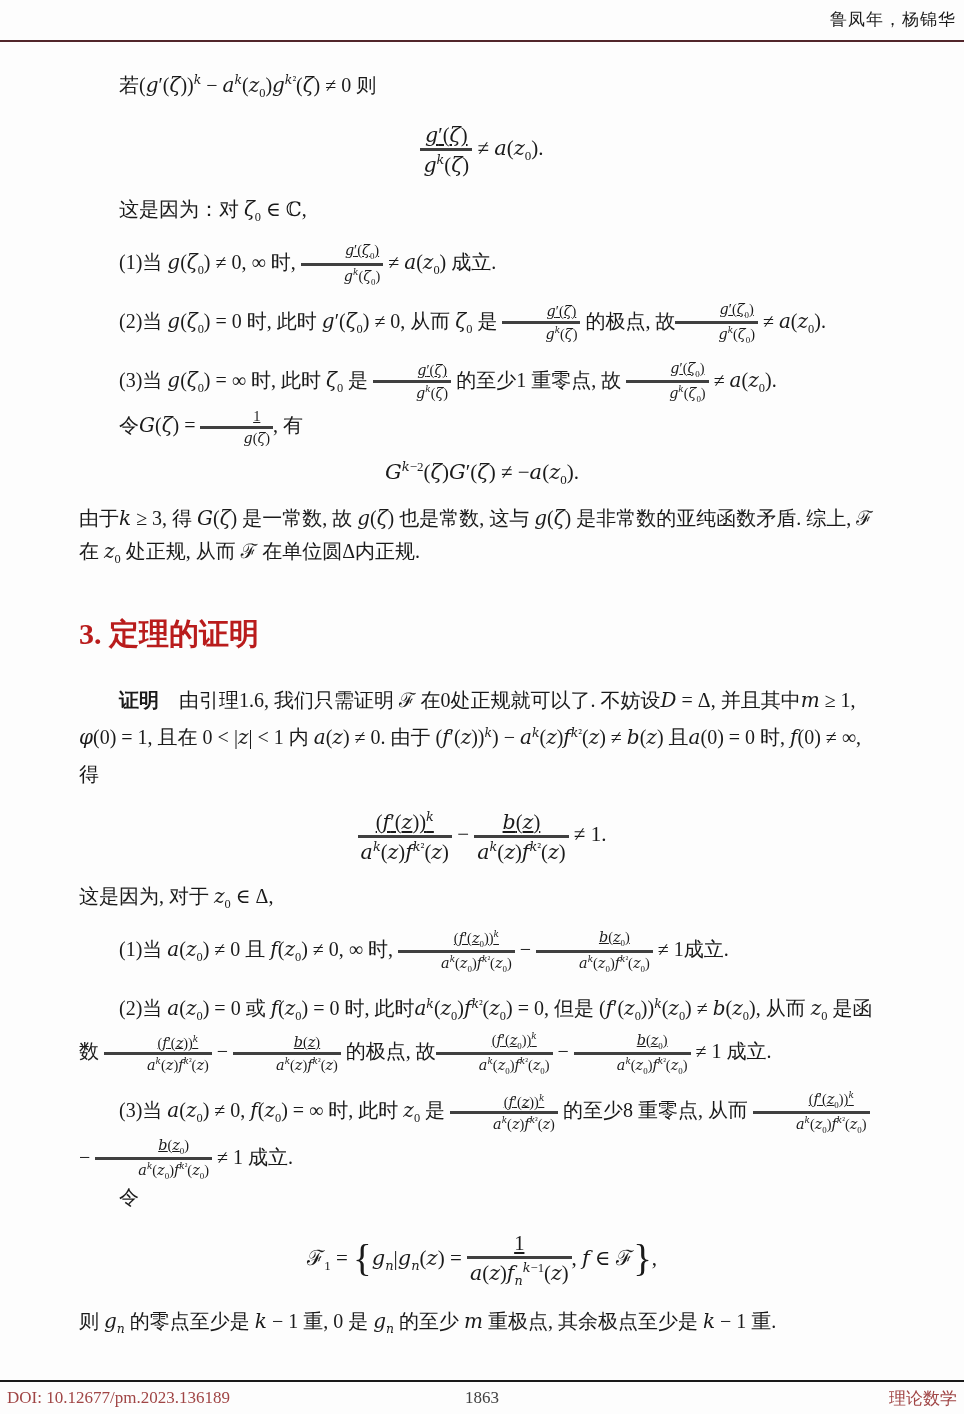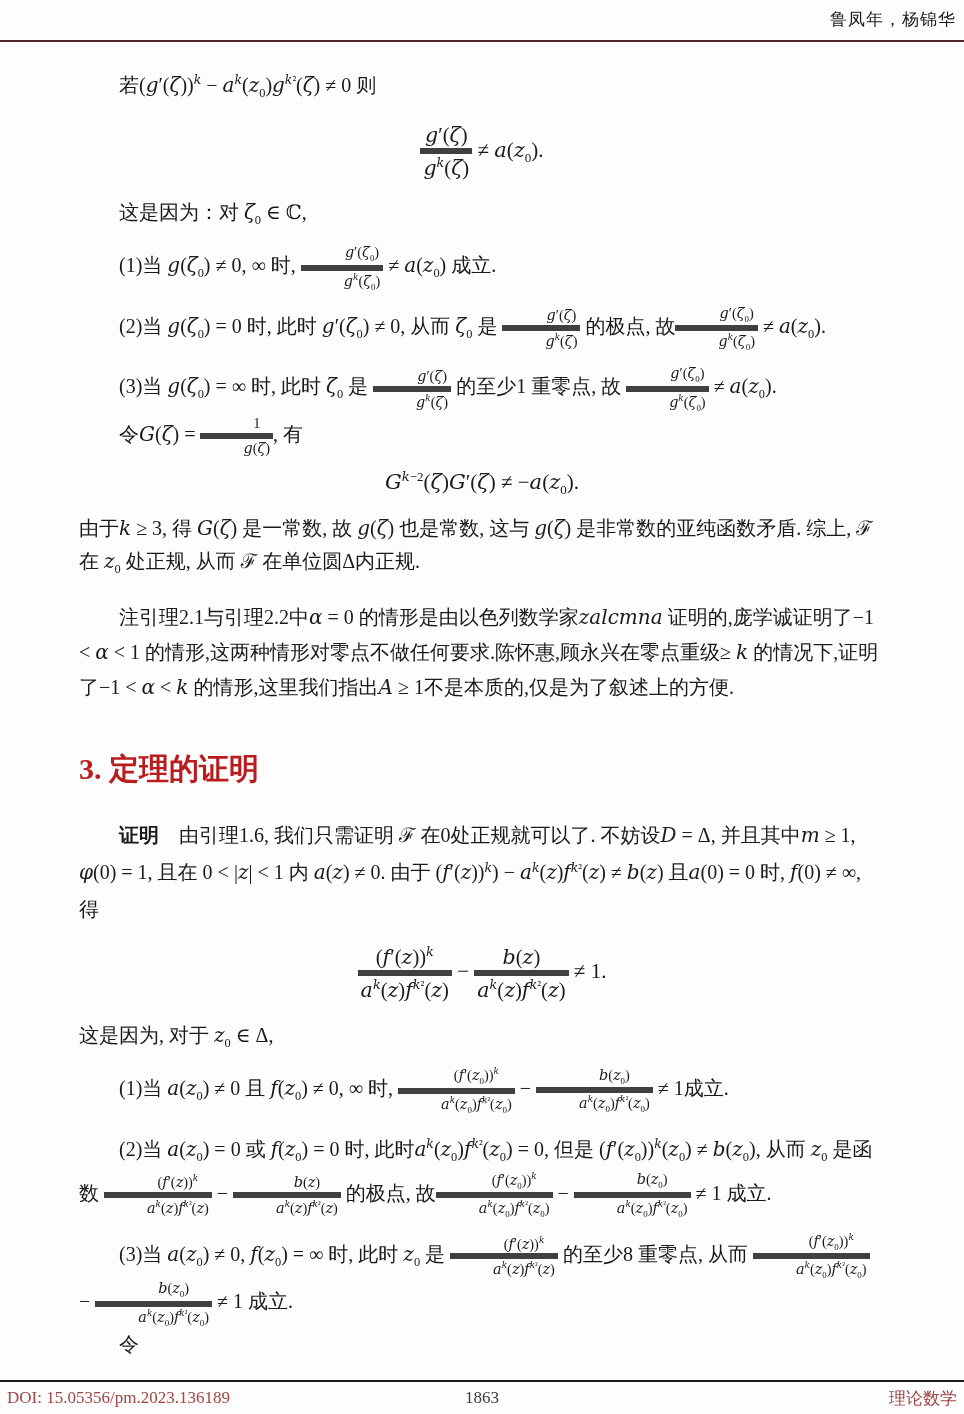--- a/index.html
+++ b/index.html
@@ -24,21 +24,21 @@
   p { margin:0; font-size:20px; line-height:1.68; }
   .blk { margin-top:13px; }
   .indent { text-indent:2em; }
   .mathp { line-height:2.15; }
   .equation { text-align:center; font-size:21px; margin:12px 0; line-height:1.25; }
   .eq-tall { margin:16px 0; }
   
   .frac { display:inline-block; vertical-align:middle; text-align:center; line-height:1.18; }
   p .frac { font-size:0.72em; }
   .equation .frac { font-size:0.98em; }
-  .frac .num { display:block; border-bottom:6px solid #404040; padding:0 3px 1px; }
+  .frac .num { display:block; border-bottom:3px solid #404040; padding:0 3px 1px;text-decoration:underline; }
   .frac .den { display:block; padding:1px 3px 0; }
   sup { font-size:0.62em; }
   sub { font-size:0.62em; }
   i { font-family:"DejaVu Serif",serif; font-style:italic; }
   b { font-weight:bold; }
   .brace { font-size:1.85em; font-weight:400; vertical-align:middle; position:relative; top:-0.05em; }
   .section-heading {
     font-size:30px; font-weight:bold; color:#b91c1c;
     margin:46px 0 30px; line-height:1.2;
   }
@@ -64,21 +64,20 @@
     <p class="indent mathp blk">(1)当 <i>g</i>(<i>ζ</i><sub>0</sub>) ≠ 0, ∞ 时, <span class="frac"><span class="num"><i>g</i>′(<i>ζ</i><sub>0</sub>)</span><span class="den"><i>g</i><sup><i>k</i></sup>(<i>ζ</i><sub>0</sub>)</span></span> ≠ <i>a</i>(<i>z</i><sub>0</sub>) 成立.</p>
     <p class="indent mathp blk">(2)当 <i>g</i>(<i>ζ</i><sub>0</sub>) = 0 时, 此时 <i>g</i>′(<i>ζ</i><sub>0</sub>) ≠ 0, 从而 <i>ζ</i><sub>0</sub> 是 <span class="frac"><span class="num"><i>g</i>′(<i>ζ</i>)</span><span class="den"><i>g</i><sup><i>k</i></sup>(<i>ζ</i>)</span></span> 的极点, 故<span class="frac"><span class="num"><i>g</i>′(<i>ζ</i><sub>0</sub>)</span><span class="den"><i>g</i><sup><i>k</i></sup>(<i>ζ</i><sub>0</sub>)</span></span> ≠ <i>a</i>(<i>z</i><sub>0</sub>).</p>
     <p class="indent mathp blk">(3)当 <i>g</i>(<i>ζ</i><sub>0</sub>) = ∞ 时, 此时 <i>ζ</i><sub>0</sub> 是 <span class="frac"><span class="num"><i>g</i>′(<i>ζ</i>)</span><span class="den"><i>g</i><sup><i>k</i></sup>(<i>ζ</i>)</span></span> 的至少1 重零点, 故 <span class="frac"><span class="num"><i>g</i>′(<i>ζ</i><sub>0</sub>)</span><span class="den"><i>g</i><sup><i>k</i></sup>(<i>ζ</i><sub>0</sub>)</span></span> ≠ <i>a</i>(<i>z</i><sub>0</sub>).</p>
 
     <p class="indent mathp">令<i>G</i>(<i>ζ</i>) = <span class="frac"><span class="num">1</span><span class="den"><i>g</i>(<i>ζ</i>)</span></span>, 有</p>
 
     <div class="equation"><i>G</i><sup><i>k</i>−2</sup>(<i>ζ</i>)<i>G</i>′(<i>ζ</i>) ≠ −<i>a</i>(<i>z</i><sub>0</sub>).</div>
 
     <p class="blk">由于<i>k</i> ≥ 3, 得 <i>G</i>(<i>ζ</i>) 是一常数, 故 <i>g</i>(<i>ζ</i>) 也是常数, 这与 <i>g</i>(<i>ζ</i>) 是非常数的亚纯函数矛盾. 综上, ℱ 在 <i>z</i><sub>0</sub> 处正规, 从而 ℱ 在单位圆Δ内正规.</p>
 
-    <p class="indent blk" style="margin-top:20px; line-height:1.75;">注引理2.1与引理2.2中<i>α</i> = 0 的情形是由以色列数学家<i>zalcmna</i> 证明的,庞学诚证明了−1 &lt; <i>α</i> &lt; 1 的情形,这两种情形对零点不做任何要求.陈怀惠,顾永兴在零点重级≥ <i>k</i> 的情况下,证明了−1 &lt; <i>α</i> &lt; <i>k</i> 的情形,这里我们指出<i>A</i> ≥ 1不是本质的,仅是为了叙述上的方便.</p>
 
     <h2 class="section-heading">3. 定理的证明</h2>
 
     <p class="indent" style="line-height:1.85;"><b>证明</b>　由引理1.6, 我们只需证明 ℱ 在0处正规就可以了.  不妨设<i>D</i> = Δ, 并且其中<i>m</i> ≥ 1, <i>φ</i>(0) = 1, 且在 0 &lt; |<i>z</i>| &lt; 1 内 <i>a</i>(<i>z</i>) ≠ 0. 由于 (<i>f</i>′(<i>z</i>))<sup><i>k</i></sup>) − <i>a</i><sup><i>k</i></sup>(<i>z</i>)<i>f</i><sup><i>k</i>²</sup>(<i>z</i>) ≠ <i>b</i>(<i>z</i>) 且<i>a</i>(0) = 0 时, <i>f</i>(0) ≠ ∞, 得</p>
 
     <div class="equation eq-tall"><span class="frac"><span class="num">(<i>f</i>′(<i>z</i>))<sup><i>k</i></sup></span><span class="den"><i>a</i><sup><i>k</i></sup>(<i>z</i>)<i>f</i><sup><i>k</i>²</sup>(<i>z</i>)</span></span> − <span class="frac"><span class="num"><i>b</i>(<i>z</i>)</span><span class="den"><i>a</i><sup><i>k</i></sup>(<i>z</i>)<i>f</i><sup><i>k</i>²</sup>(<i>z</i>)</span></span> ≠ 1.</div>
 
     <p class="blk">这是因为, 对于 <i>z</i><sub>0</sub> ∈ Δ,</p>
 
     <p class="indent mathp blk">(1)当 <i>a</i>(<i>z</i><sub>0</sub>) ≠ 0 且 <i>f</i>(<i>z</i><sub>0</sub>) ≠ 0, ∞ 时, <span class="frac"><span class="num">(<i>f</i>′(<i>z</i><sub>0</sub>))<sup><i>k</i></sup></span><span class="den"><i>a</i><sup><i>k</i></sup>(<i>z</i><sub>0</sub>)<i>f</i><sup><i>k</i>²</sup>(<i>z</i><sub>0</sub>)</span></span> − <span class="frac"><span class="num"><i>b</i>(<i>z</i><sub>0</sub>)</span><span class="den"><i>a</i><sup><i>k</i></sup>(<i>z</i><sub>0</sub>)<i>f</i><sup><i>k</i>²</sup>(<i>z</i><sub>0</sub>)</span></span> ≠ 1成立.</p>
@@ -87,18 +86,18 @@
 
     <p class="indent">令</p>
 
     <div class="equation eq-tall">ℱ<sub>1</sub> = <span class="brace">{</span><i>g</i><sub><i>n</i></sub>|<i>g</i><sub><i>n</i></sub>(<i>z</i>) = <span class="frac"><span class="num">1</span><span class="den"><i>a</i>(<i>z</i>)<i>f</i><sub><i>n</i></sub><sup><i>k</i>−1</sup>(<i>z</i>)</span></span>, <i>f</i> ∈ ℱ<span class="brace">}</span>,</div>
 
     <p class="blk">则 <i>g</i><sub><i>n</i></sub> 的零点至少是 <i>k</i> − 1 重, 0 是 <i>g</i><sub><i>n</i></sub> 的至少 <i>m</i> 重极点, 其余极点至少是 <i>k</i> − 1 重.</p>
 
   </main>
 
   <div class="ftr">
-    <span class="doi">DOI: 15.05356/pm.2023.136189</span>
+    <span class="doi">DOI: 10.12677/pm.2023.136189</span>
     <span class="pageno">1863</span>
     <span class="journal">理论数学</span>
   </div>
 
 </div>
 
 </body></html>

